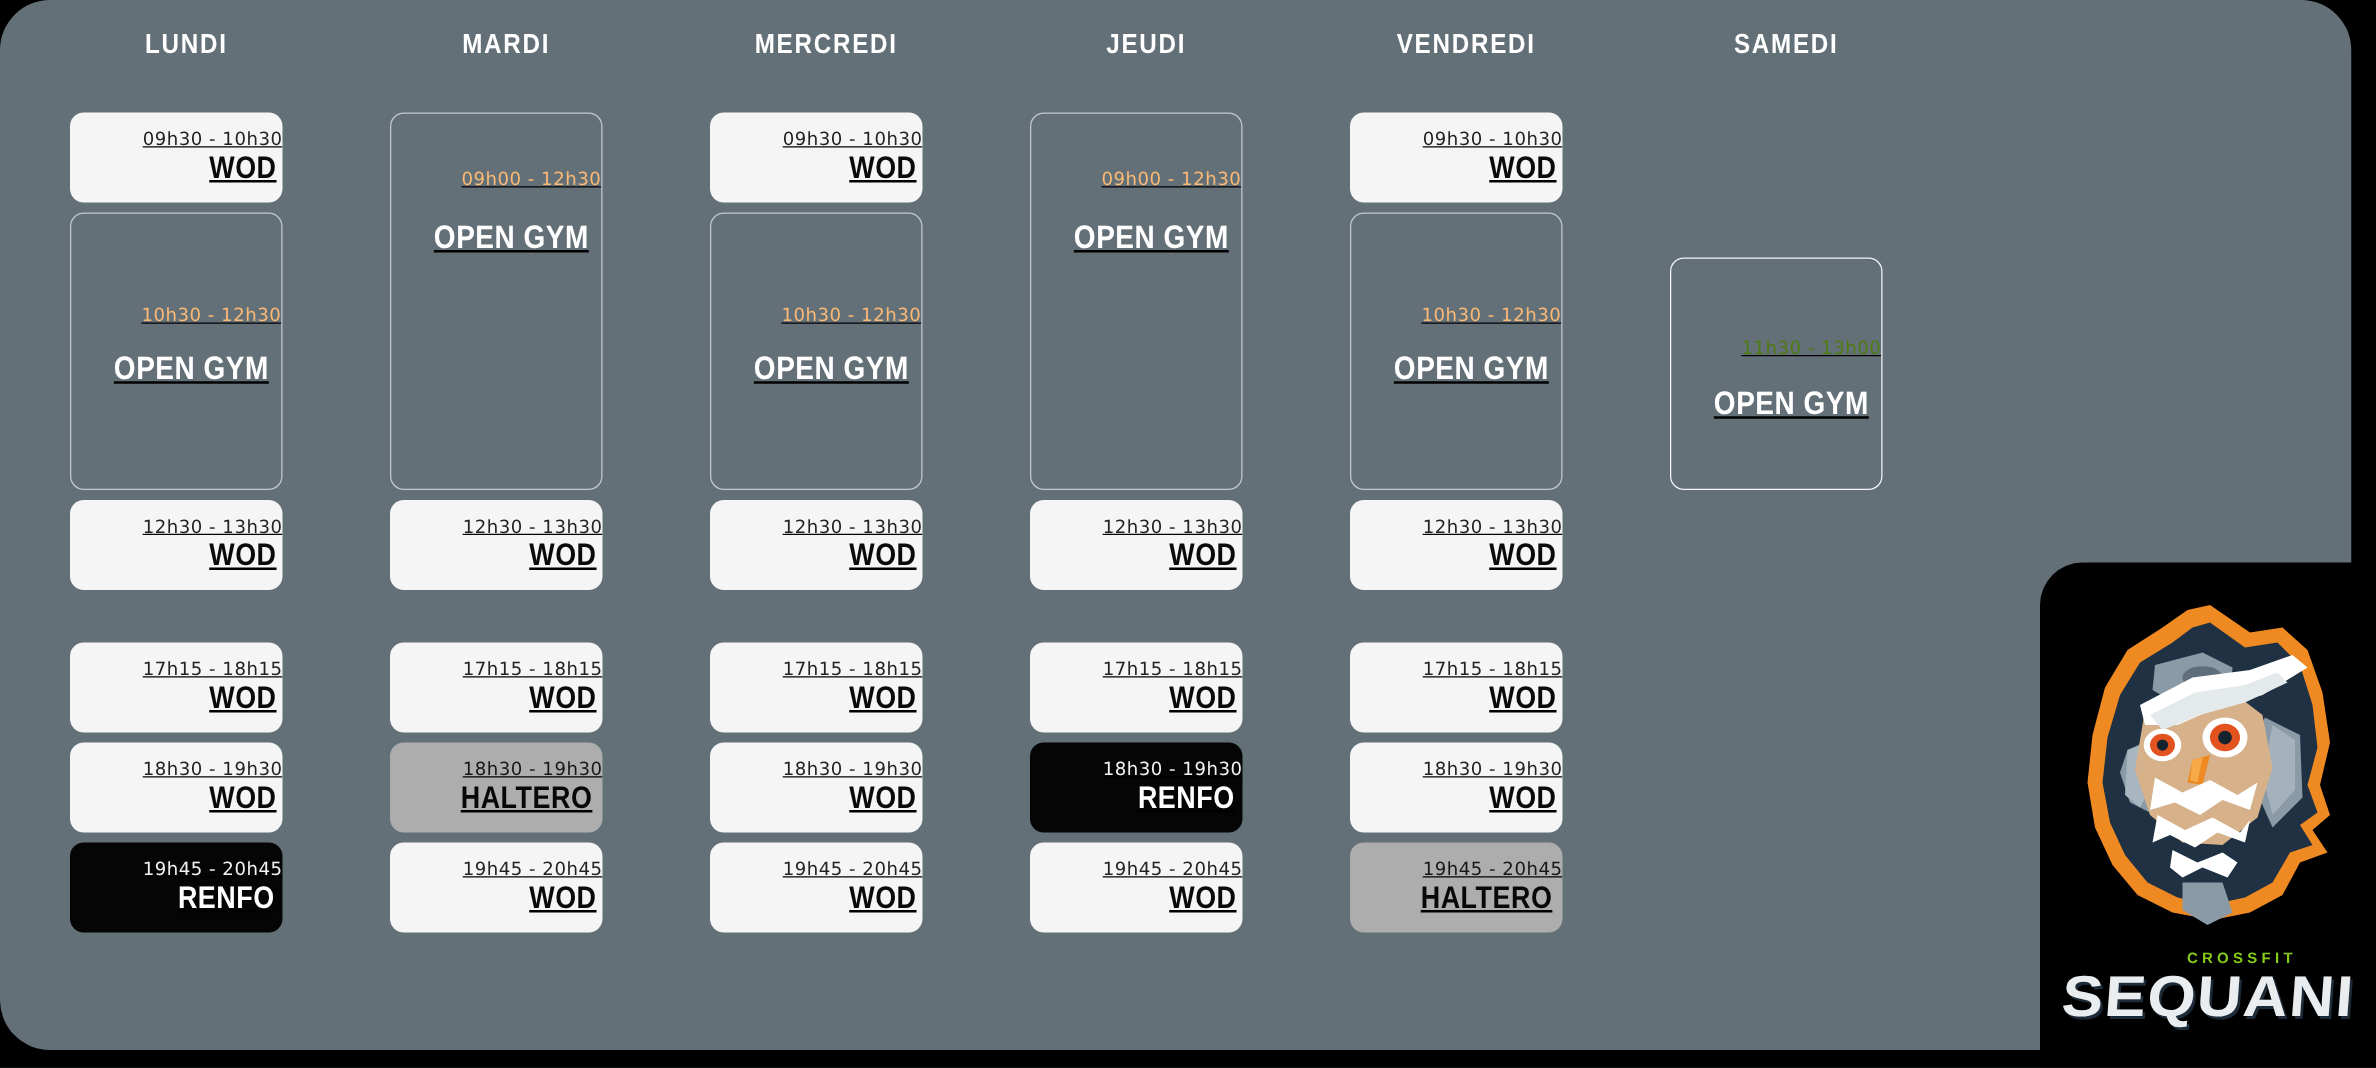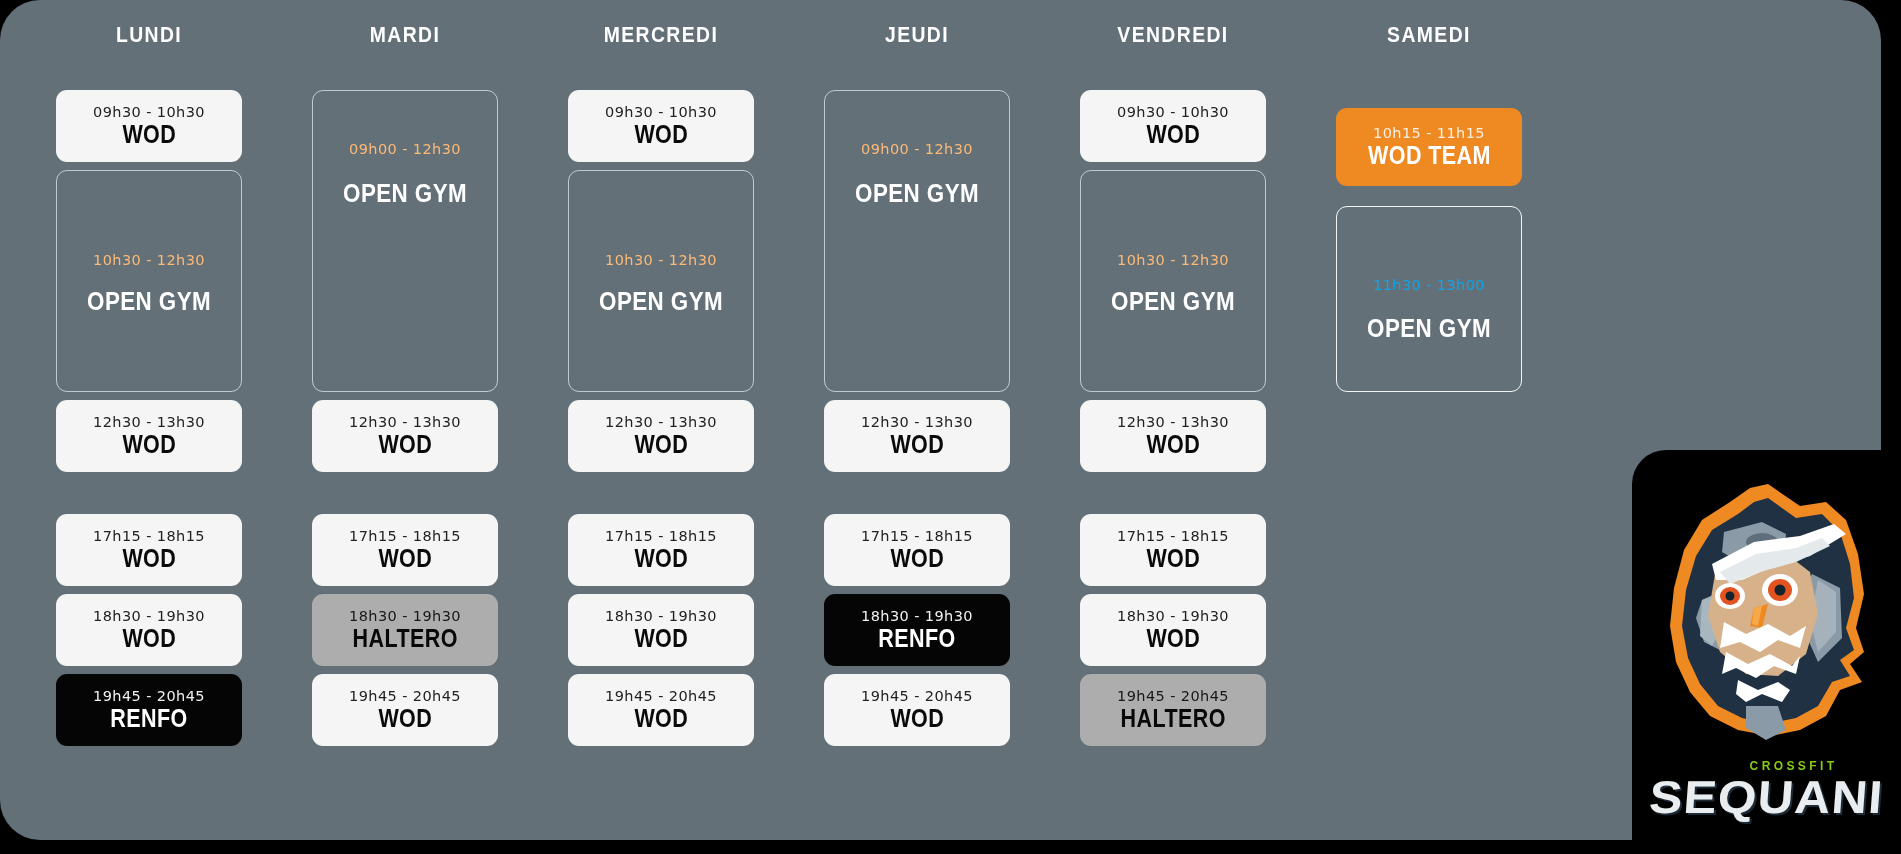--- a/index.html
+++ b/index.html
@@ -67,27 +67,28 @@
   
   .col-body {
     position: relative;
     width: 186px;
     height: 760px;
   }
 
   .card {
     position: absolute;
     left: 0;
-    width: 186px;
+    width: 170px;
     border-radius: 11px;
     display: flex;
     flex-direction: column;
-    align-items: center;
+    align-items: flex-end;
     justify-content: center;
     overflow: hidden;
+    text-decoration: underline;
   }
 
   .card .time {
     font-family: "DejaVu Sans", sans-serif;
     font-size: 14.5px;
     letter-spacing: 0.4px;
     line-height: 1.15;
     white-space: nowrap;
   }
 
@@ -116,21 +117,21 @@
 
   .v-accent         { background: #ef8a22; }
   .v-accent .time   { color: #fdf0e2; }
   .v-accent .name   { color: #ffffff; }
 
   .v-outline        { background: transparent; border: 1.4px solid #c3cacd; }
   .v-outline .time  { color: #fdba74; }
   .v-outline .name  { color: #ffffff; }
 
   .v-outline-bright       { background: transparent; border: 1.6px solid #f2f5f6; }
-  .v-outline-bright .time { color: #0ea5e9; }
+  .v-outline-bright .time { color: #4d7c0f; }
   .v-outline-bright .name { color: #ffffff; }
 
   
   .card.tall { justify-content: flex-start; }
   .card.tall .time { margin-top: 44%; }
   .card.tall .name { margin-top: 18px; font-size: 26px; }
 
   .card.tall-xl .time { margin-top: 27%; }
   .card.tall-xl .name { margin-top: 22px; }
 
@@ -326,24 +327,20 @@
           </div>
           <div class="card v-grey" style="top: 616px; height: 72px;">
             <div class="time">19h45 - 20h45</div>
             <div class="name">HALTERO</div>
           </div>
         </div>
       </div>
       <div class="day-col" data-col="5">
         <div class="day-title">SAMEDI</div>
         <div class="col-body">
-          <div class="card v-accent" style="top: 50px; height: 78px;">
-            <div class="time">10h15 - 11h15</div>
-            <div class="name">WOD TEAM</div>
-          </div>
           <div class="card v-outline-bright tall tall-sa" style="top: 148px; height: 186px;">
             <div class="time">11h30 - 13h00</div>
             <div class="name">OPEN GYM</div>
           </div>
         </div>
       </div>
     </div>
 
   <div class="logo-panel">
 

